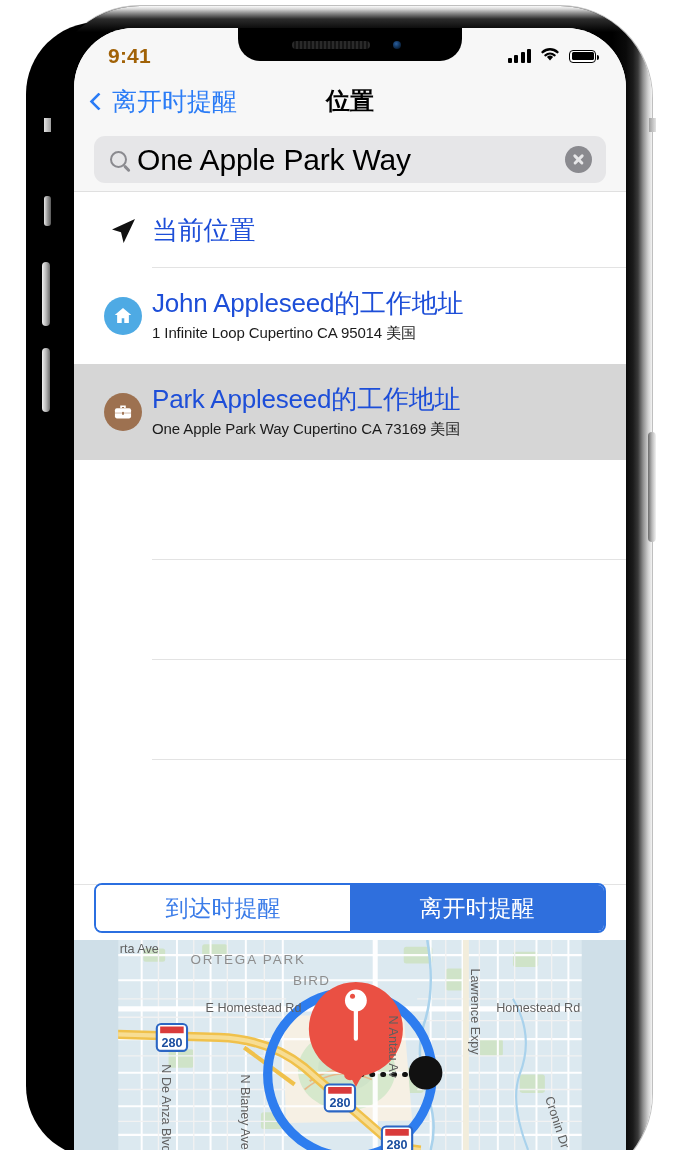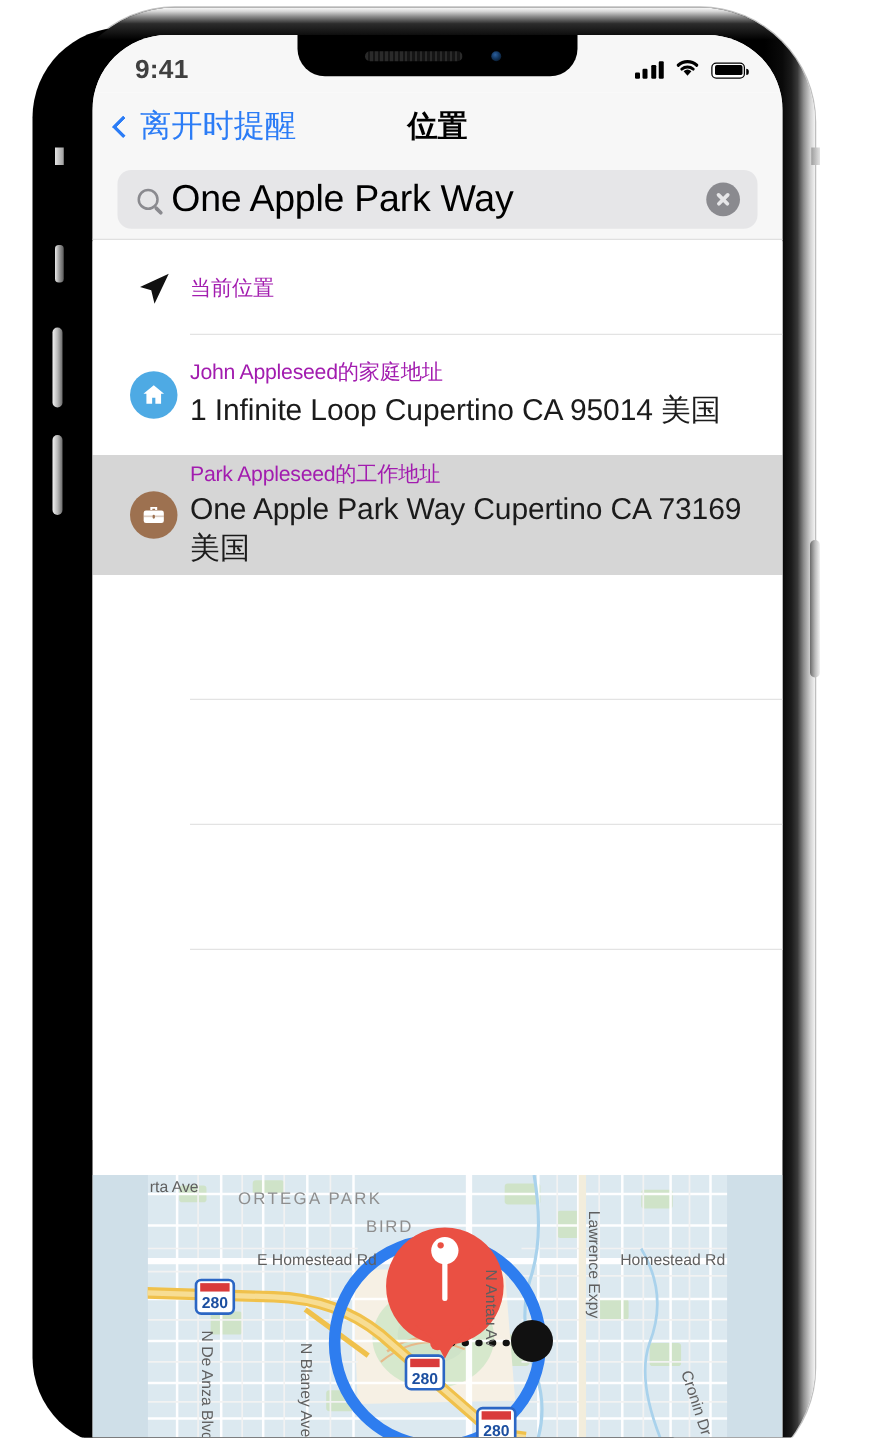--- a/index.html
+++ b/index.html
@@ -92,21 +92,21 @@
     background:radial-gradient(circle at 40% 35%,#2b5f9e 0%,#12365f 45%,#040a12 100%);
   }
 
   
   .statusbar{
     position:absolute; top:0; left:0; width:100%; height:46px;
     display:flex; align-items:center; justify-content:space-between;
     padding:10px 30px 0 34px; z-index:20;
     background:#f7f7f7;
   }
-  .clock{font-size:21px; font-weight:700; color:#404040; letter-spacing:.2px;}
+  .clock{font-size:21px; font-weight:700; color:#a16207; letter-spacing:.2px;}
   .status-right{display:flex; align-items:center; gap:8px;}
   .bars{display:flex; align-items:flex-end; gap:2.5px; height:14px;}
   .bars i{width:4px; background:#000; border-radius:1px; display:block;}
   .bars i:nth-child(1){height:5px;}
   .bars i:nth-child(2){height:8px;}
   .bars i:nth-child(3){height:11px;}
   .bars i:nth-child(4){height:14px;}
   .batt{
     width:27px;height:13px;border:1.8px solid #000;border-radius:4px;
     position:relative; padding:1.5px; background:#fff;
@@ -173,22 +173,22 @@
     position:relative; display:flex; align-items:center;
     padding-left:20px; background:#fff; cursor:pointer;
   }
   .row.sel{background:#d6d6d6;}
   .row .sep{
     position:absolute; left:78px; right:0; bottom:0; height:1px; background:#e3e3e3;
   }
   .row.sel .sep, .row.presel .sep{background:transparent;}
   .row-icon{width:58px; flex:none; display:flex; align-items:center; justify-content:center;}
   .row-body{flex:1; padding-right:14px;}
-  .row-title{font-size:17px; color:#a21caf; line-height:1.15; letter-spacing:-.2px;}
-  .row-sub{font-size:24px; color:#1b1b1b; margin-top:5px; letter-spacing:-.1px;}
+  .row-title{font-size:26px; color:#1d4ed8; line-height:1.15; letter-spacing:-.2px;}
+  .row-sub{font-size:15px; color:#1b1b1b; margin-top:5px; letter-spacing:-.1px;}
 
   .r-current{height:75px;}
   .r-addr{height:96px;}
   .r-blank{height:100px;}
 
   
   .navarrow{
     width:30px;height:30px;position:relative; display:block;
   }
   .navarrow svg{display:block;}
@@ -390,21 +390,21 @@
 
       <div class="row r-addr presel">
         <div class="row-icon">
           <span class="badge home">
             <svg width="22" height="22" viewBox="0 0 24 24">
               <path d="M12 3.4 L21 11 h-2.6 v8.6 h-5 v-5.2 h-2.8 v5.2 h-5 V11 H3 Z" fill="#ffffff"></path>
             </svg>
           </span>
         </div>
         <div class="row-body">
-          <div class="row-title">John Appleseed的家庭地址</div>
+          <div class="row-title">John Appleseed的工作地址</div>
           <div class="row-sub">1 Infinite Loop Cupertino CA 95014 美国</div>
         </div>
         <div class="sep"></div>
       </div>
 
       <div class="row r-addr sel">
         <div class="row-icon">
           <span class="badge work">
             <svg width="22" height="22" viewBox="0 0 24 24">
               <path d="M9 5 h6 v2.6 h-1.8 V6.6 h-2.4 v1 H9 Z" fill="#ffffff"></path>
@@ -425,20 +425,26 @@
         <div class="sep"></div>
       </div>
       <div class="row r-blank">
         <div class="sep"></div>
       </div>
       <div class="row r-blank">
         <div class="sep"></div>
       </div>
     </div>
 
+    <div class="segzone" style="top:856px;">
+      <div class="segbar">
+        <div class="seg off">到达时提醒</div>
+        <div class="seg on">离开时提醒</div>
+      </div>
+    </div>
 
     <div class="statusbar">
       <div class="clock">9:41</div>
       <div class="status-right">
         <span class="bars">
             <i></i>
             <i></i>
             <i></i>
             <i></i>
           </span>

